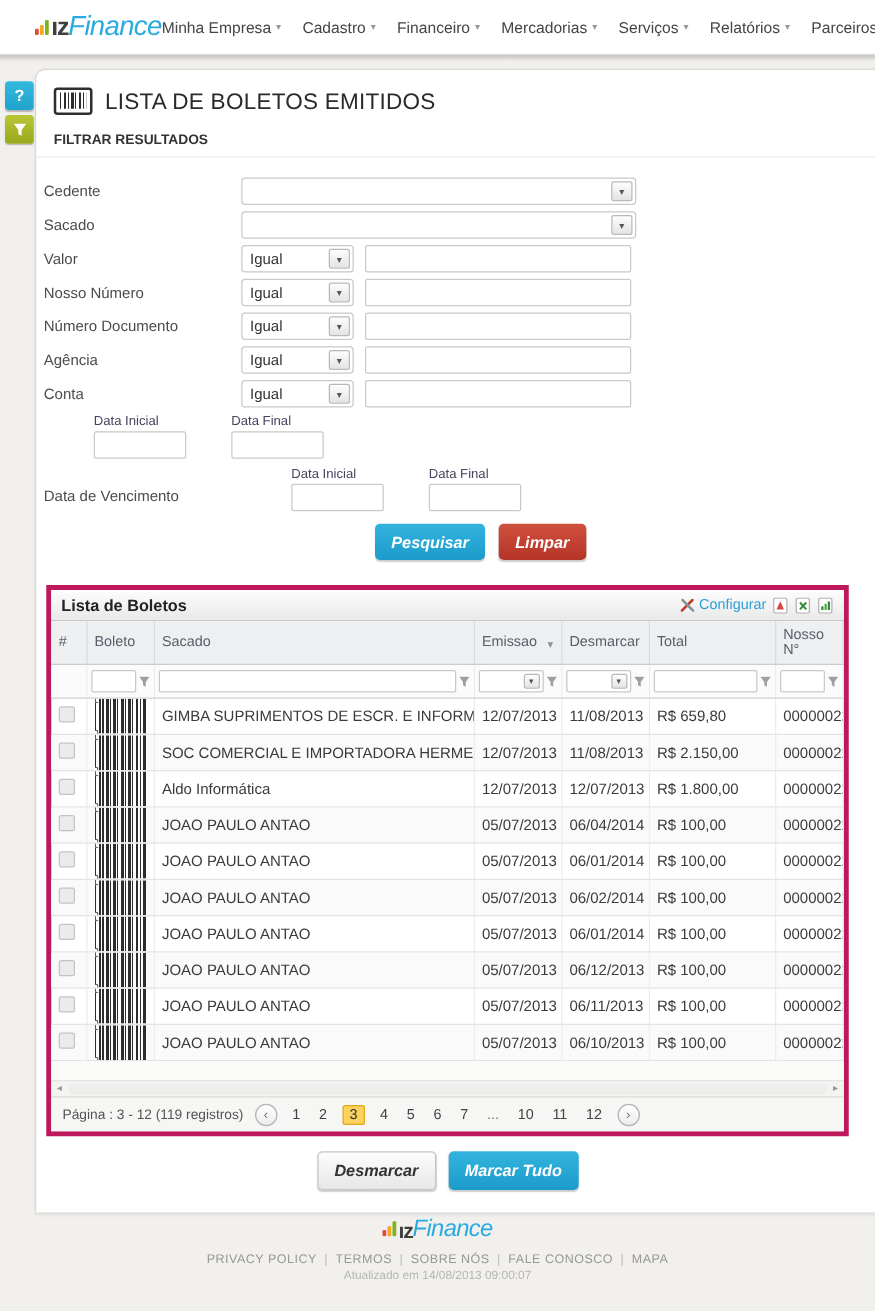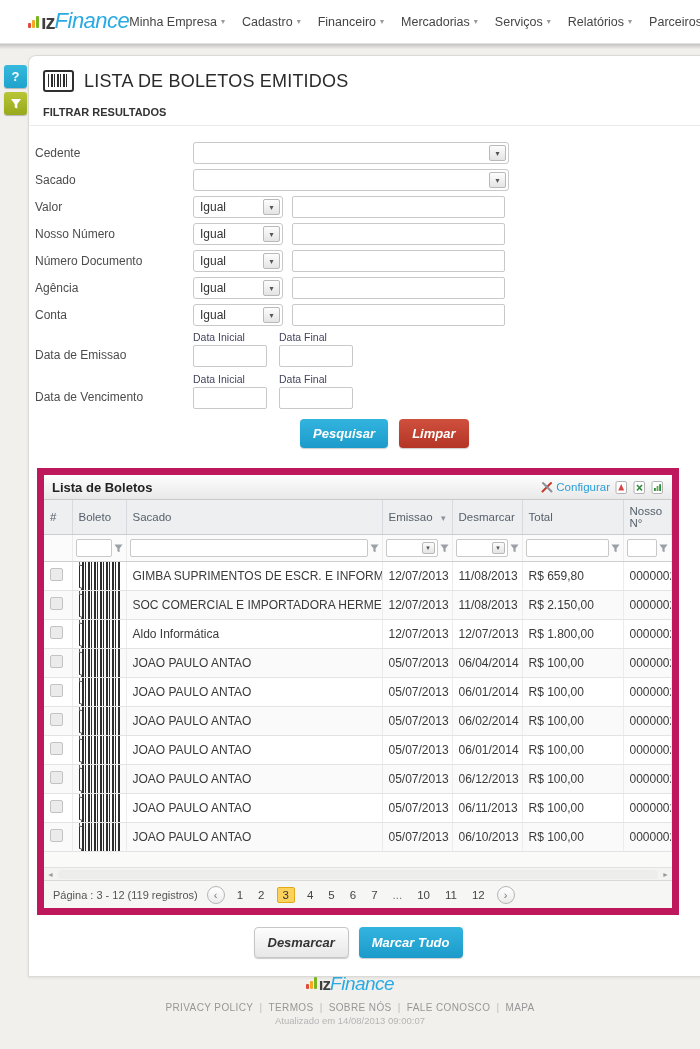--- a/index.html
+++ b/index.html
@@ -48,32 +48,32 @@
   .form-row { display:flex; align-items:center; margin-bottom:5px; }
   .form-label { width:158px; text-align:left; padding-right:9px; font-size:12px; color:#4c4c4c; flex:0 0 158px; }
   .combo { width:316px; height:22px; border:1px solid #c9c9c9; border-radius:3px; background:#fff; position:relative; cursor:pointer; }
   .combo.small { width:90px; }
   .caret-btn { position:absolute; right:2px; top:2px; width:17px; height:16px;
                background:linear-gradient(#fdfdfd,#e4e4e4); border:1px solid #b9b9b9; border-radius:2px;
                display:flex; align-items:center; justify-content:center; font-size:8px; color:#555; cursor:pointer; }
   .text-input { width:213px; height:22px; border:1px solid #c9c9c9; border-radius:2px; margin-left:9px; background:#fff; font:inherit; padding:0 4px; }
   .date-row { display:flex; align-items:flex-end; margin-bottom:6px; }
   .date-row .form-label { padding-bottom:5px; }
-  .date-fields { display:flex; gap:12px; }
+  .date-fields { display:flex; gap:36px;margin-left:40px; }
   .date-field { display:flex; flex-direction:column; }
   .date-label { font-size:10.5px; color:#44445e; margin-bottom:2px; }
   .date-input { width:74px; height:22px; border:1px solid #c9c9c9; border-radius:2px; background:#fff; font:inherit; padding:0 4px; }
   .form-buttons { display:flex; gap:11px; margin:10px 0 4px 265px; }
   .btn { border:none; border-radius:4px; font-family:inherit; font-size:13px; font-weight:bold; color:#fff;
          padding:7px 13px; cursor:pointer; box-shadow:0 1px 1px rgba(0,0,0,.2);font-style:italic; }
   .btn-search { background:linear-gradient(#33b4df,#1c9bca); }
   .btn-clear  { background:linear-gradient(#d0503e,#b43526); }
 
   
-  .table-wrap { margin:20px 28px 0 8px; border:7px solid #be185d; background:#fff; }
+  .table-wrap { margin:20px 28px 0 8px; border:4px solid #be185d; background:#fff; }
   .table-caption { height:25px; display:flex; align-items:center; padding:0 8px;
                    background:linear-gradient(#fdfdfd,#e9e9e9); border-bottom:1px solid #c9c9c9; }
   .table-caption .cap-text { font-size:13px; font-weight:bold; color:#222; }
   .cap-right { margin-left:auto; display:flex; align-items:center; gap:5px; }
   .configure-link { font-size:11.5px; color:#2a9fd8; cursor:pointer; display:flex; align-items:center; gap:3px; }
   .mini-icon { width:13px; height:13px; display:inline-block; cursor:pointer; }
   table.grid { width:100%; border-collapse:collapse; table-layout:fixed; }
   .grid th { background:#edeff1; border-right:1px solid #d7dade; border-bottom:1px solid #c9cdd1;
              font-size:11.5px; font-weight:normal; color:#57606a; text-align:left; padding:5px 6px; height:24px; cursor:pointer; }
   .grid th .sort-caret { float:right; color:#8a929a; font-size:9px; margin-top:2px; }
@@ -253,21 +253,20 @@
     <div class="combo small">
       <span class="op-value" style="font-size:12px;color:#333;padding:3px 0 0 6px;display:inline-block;">Igual</span>
       <span class="caret-btn">▾</span>
     </div>
     <input class="text-input" style="">
   </div>
 </div>
 
     <div id="date-rows">
   <div class="date-row">
-    <div class="form-label dr-label">Data de Emissao</div>
     <div class="date-fields">
       <div class="date-field">
         <span class="date-label dr-start">Data Inicial</span>
         <input class="date-input" style="">
       </div>
       <div class="date-field">
         <span class="date-label dr-end">Data Final</span>
         <input class="date-input" style="">
       </div>
     </div>

